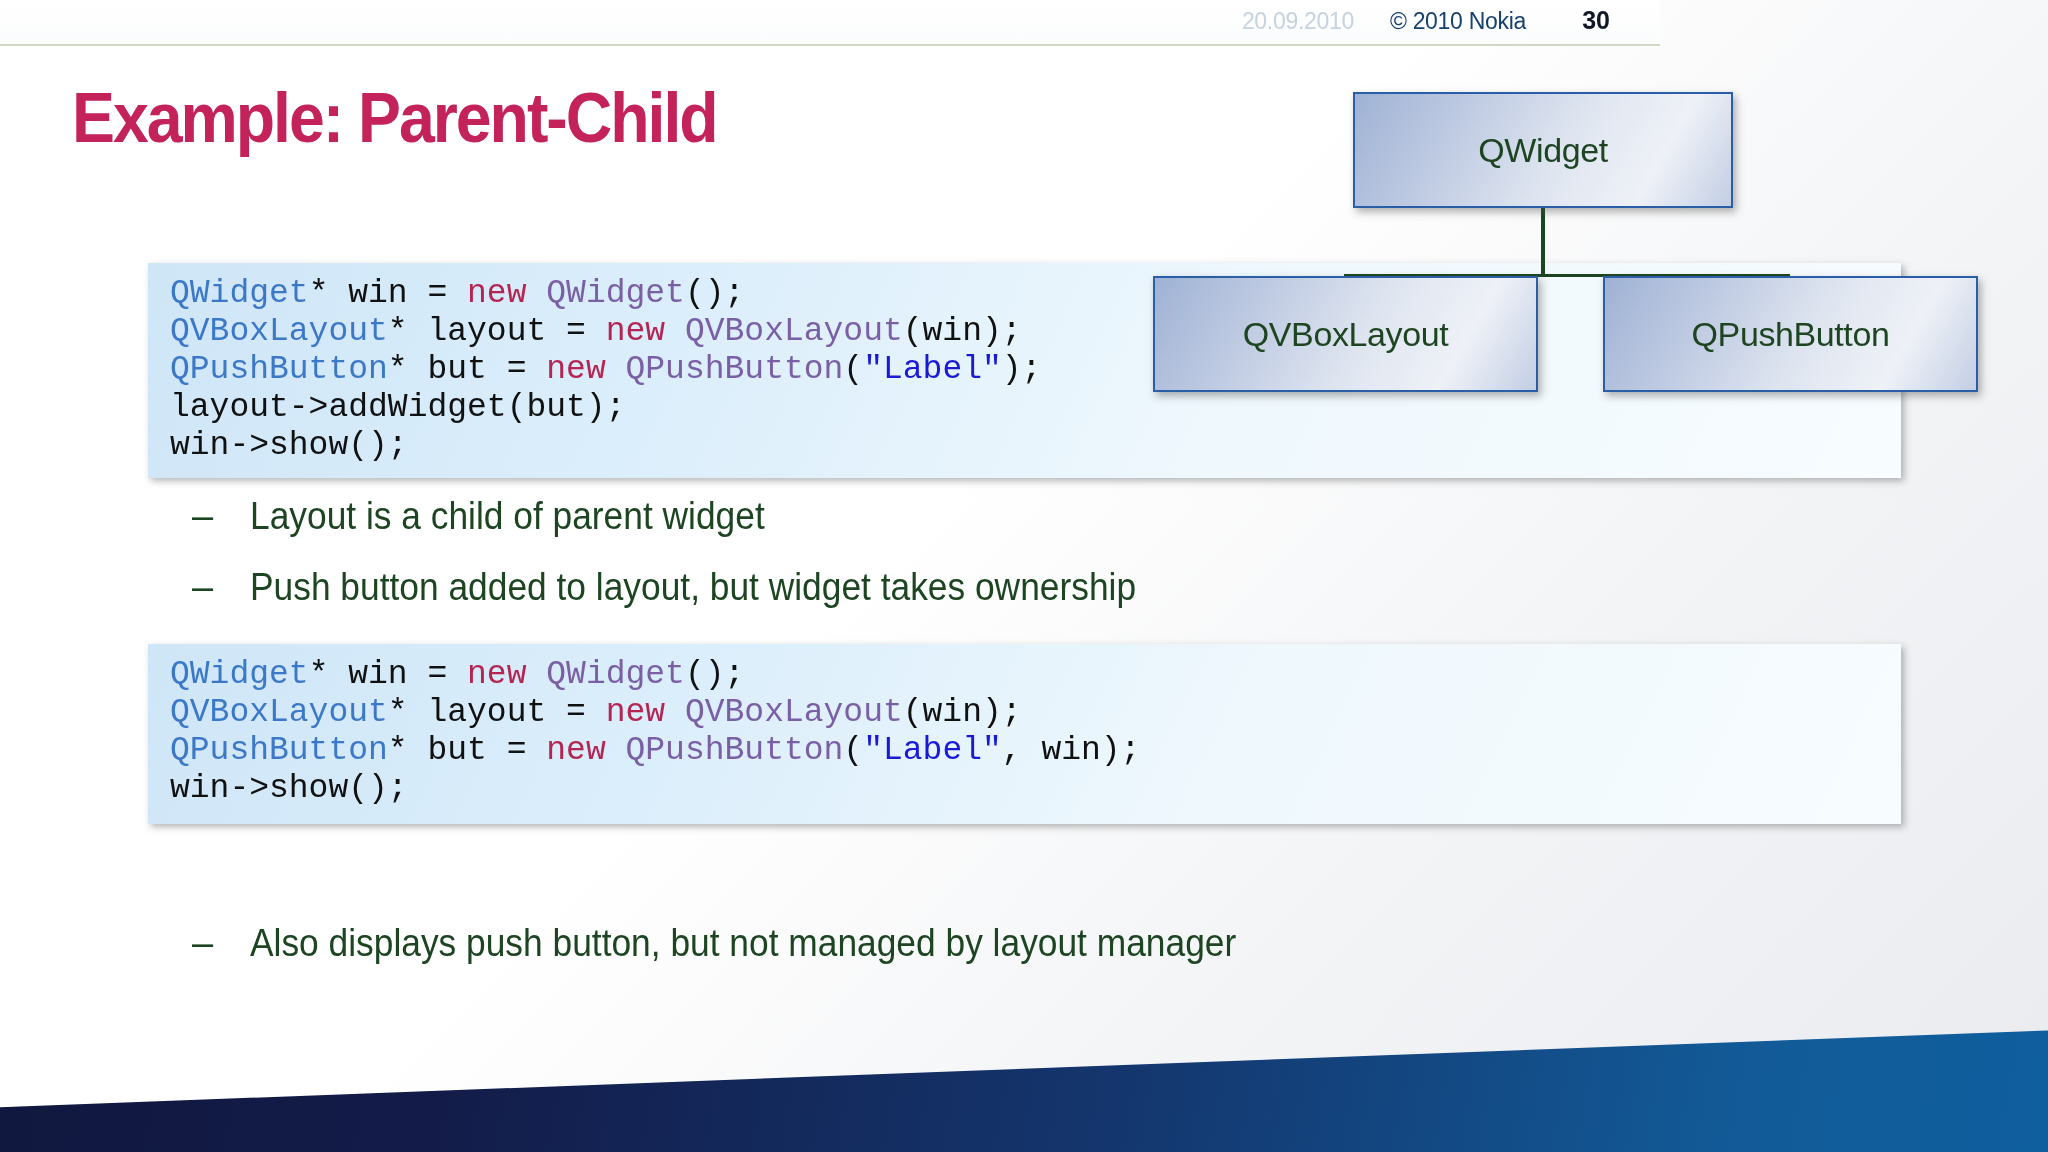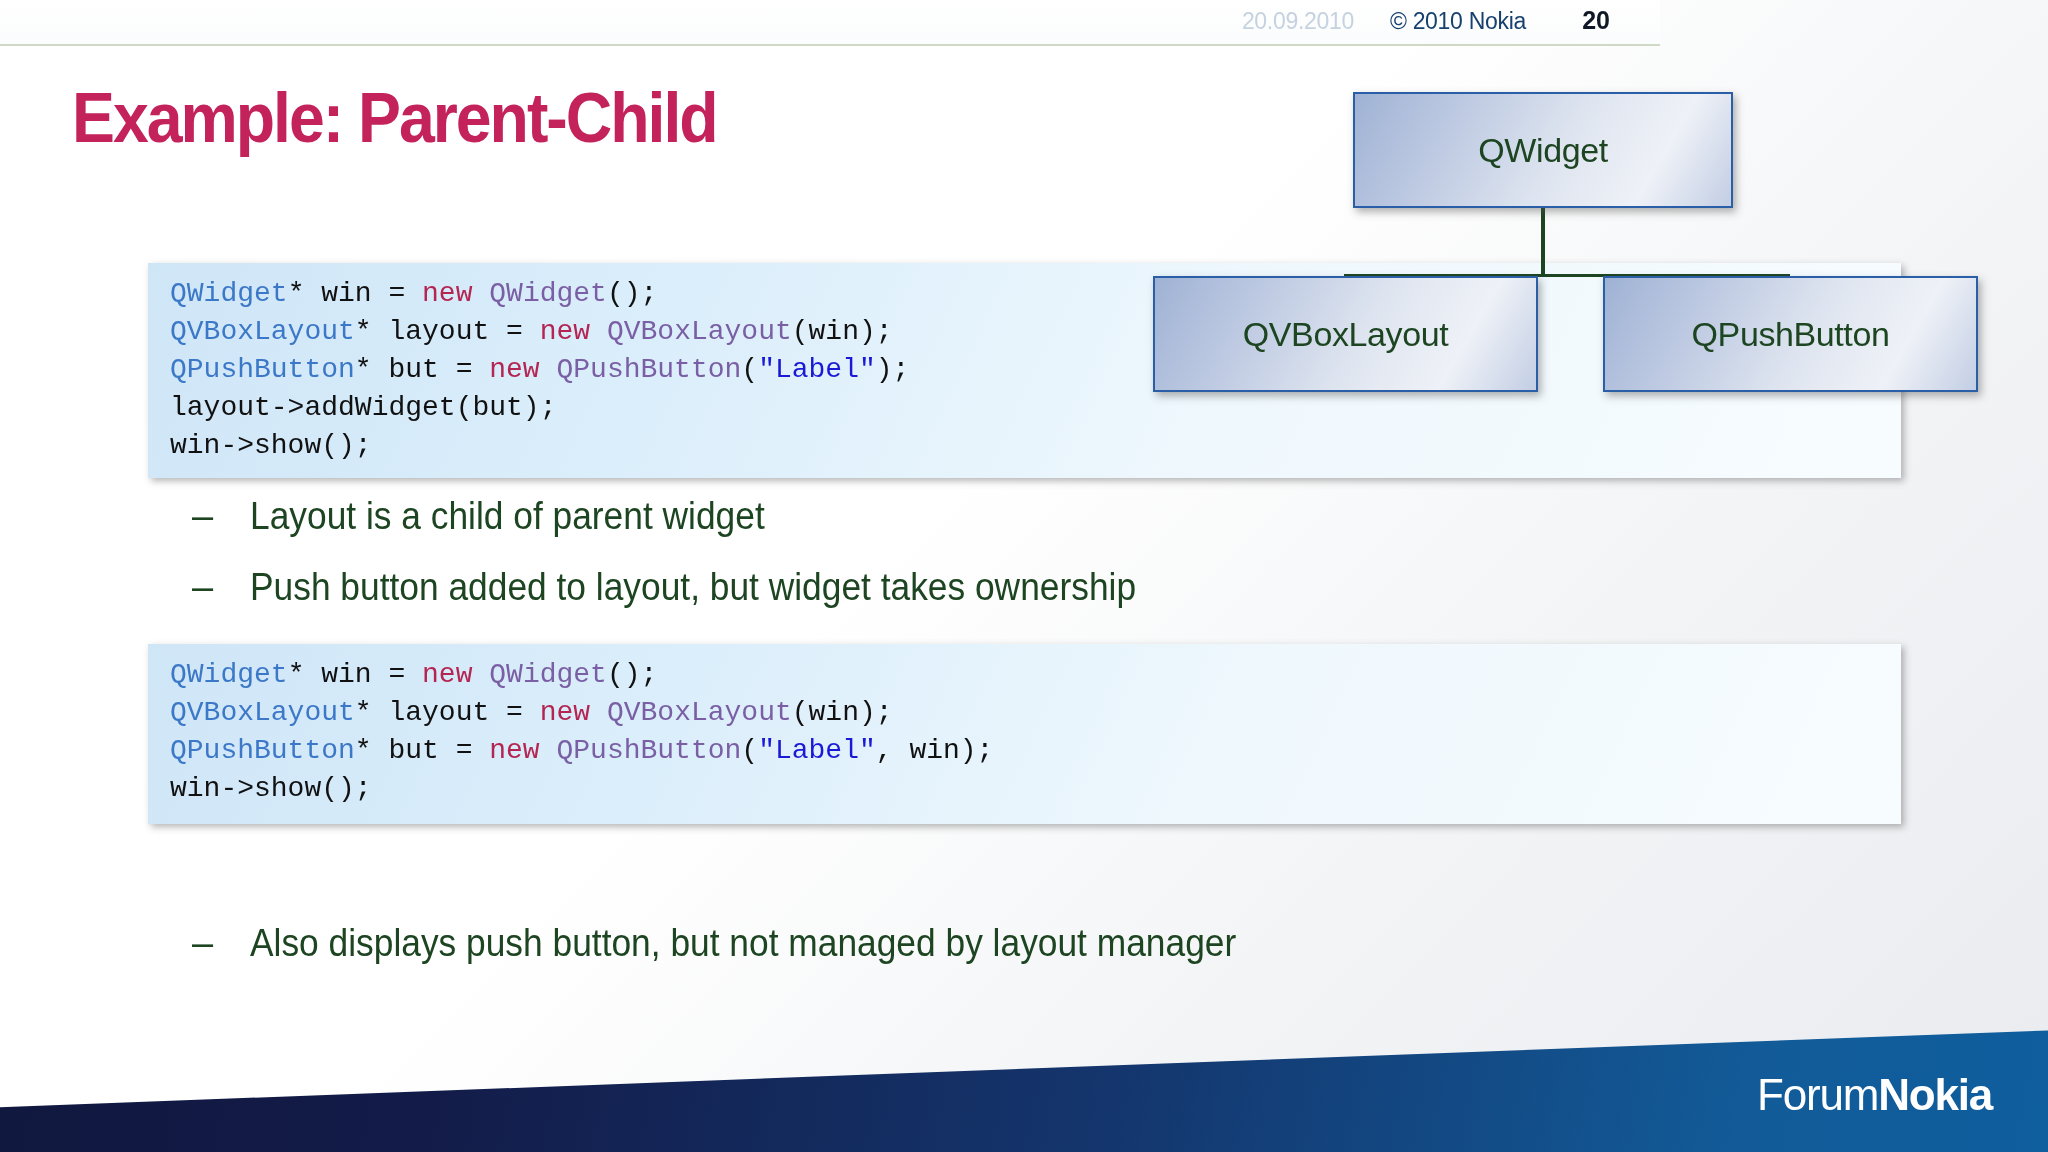--- a/index.html
+++ b/index.html
@@ -66,21 +66,21 @@
     white-space: nowrap;
   }
 
   
   .code-block {
     position: absolute;
     box-sizing: border-box;
     background: linear-gradient(115deg, #cfe6f7 0%, #dbeefb 30%, #eff8fd 62%, #f7fcff 100%);
     box-shadow: 3px 3px 7px rgba(90,90,90,0.45);
     font-family: "Liberation Mono", "DejaVu Sans Mono", monospace;
-    font-size: 28px;
+    font-size: 33px;
     line-height: 38px;
     color: #111111;
     padding: 12px 22px 14px 22px;
     white-space: pre;
   }
   #code-block-1 {
     left: 148px; top: 263px;
     width: 1753px; height: 215px;
   }
   #code-block-2 {
@@ -194,21 +194,21 @@
   .logo-nokia { font-weight: bold; }
 </style>
 </head>
 <body>
 
 <div id="slide">
 
   <div class="header">
     <div class="header-date">20.09.2010</div>
     <div class="header-copy">© 2010 Nokia</div>
-    <div class="header-page">20</div>
+    <div class="header-page">30</div>
   </div>
 
   <div class="title">Example: Parent-Child</div>
 
   <div class="code-block" id="code-block-1"><span class="code-line"><span class="cls">QWidget</span><span class="pl">* win = </span><span class="kw">new</span><span class="pl"> </span><span class="cls2">QWidget</span><span class="pl">();</span></span><span class="code-line"><span class="cls">QVBoxLayout</span><span class="pl">* layout = </span><span class="kw">new</span><span class="pl"> </span><span class="cls2">QVBoxLayout</span><span class="pl">(win);</span></span><span class="code-line"><span class="cls">QPushButton</span><span class="pl">* but = </span><span class="kw">new</span><span class="pl"> </span><span class="cls2">QPushButton</span><span class="pl">(</span><span class="str">"Label"</span><span class="pl">);</span></span><span class="code-line"><span class="pl">layout-&gt;addWidget(but);</span></span><span class="code-line"><span class="pl">win-&gt;show();</span></span></div>
 
   <div class="dash-mark" id="dash-1-mark">–</div>
   <div class="dash-item" id="dash-1">Layout is a child of parent widget</div>
 
   <div class="dash-mark" id="dash-2-mark">–</div>
@@ -231,17 +231,14 @@
     </div>
     <div class="node" id="node-qvboxlayout">
       <span>QVBoxLayout</span>
     </div>
     <div class="node" id="node-qpushbutton">
       <span>QPushButton</span>
     </div>
   </div>
 
   <div class="footer-wedge"></div>
-  <div class="footer-logo">
-    <span class="logo-forum">Forum</span><span class="logo-nokia">Nokia</span>
-  </div>
 
 </div>
 
 </body></html>

